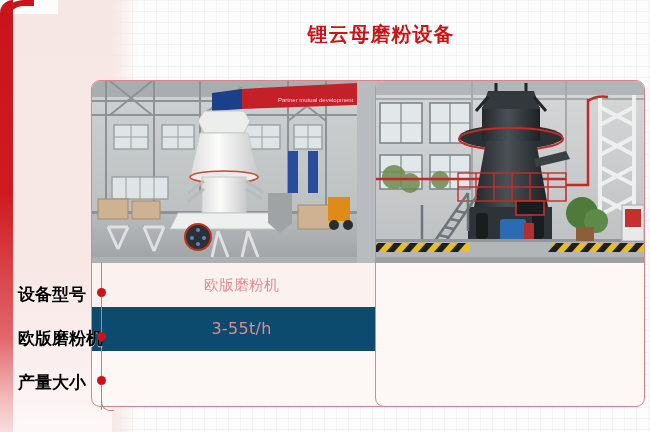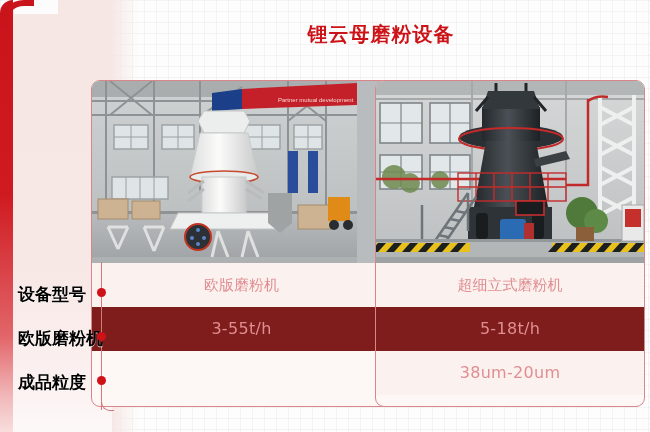--- a/index.html
+++ b/index.html
@@ -80,21 +80,21 @@
   .row{
     height:44px;line-height:44px;
     text-align:center;
     color:#e08e91;
     font-size:15px;
     white-space:nowrap;
     overflow:hidden;
     text-overflow:ellipsis;
   }
   .row.odd{background:#fbf1ef;}
-  .row.even{background:#7f1d1d;}
+  .row.even{background:#0c4a6e;}
   .row.num{font-size:16px;letter-spacing:.3px;}
 
   
   .lbl{
     position:absolute;left:18px;width:78px;
     color:#000000;font-weight:bold;font-size:17px;
     letter-spacing:0px;white-space:nowrap;
     text-shadow:0 1px 0 rgba(255,255,255,.7);
   }
   
@@ -334,32 +334,27 @@
               <circle cx="220" cy="140" r="12" fill="#5d8a46"></circle>
              <rect x="200" y="146" width="18" height="14" fill="#8a5f3a"></rect>
             </g>
 
           <rect x="246" y="124" width="22" height="36" fill="#e9e9e9" stroke="#aaa"></rect>
           <rect x="249" y="128" width="16" height="18" fill="#c5302c"></rect>
           <rect x="0" y="176" width="270" height="6" fill="#9ea2a3"></rect>
         </svg>
       </div>
     </div>
-    <div class="rows">
-      <div class="row odd">超细立式磨粉机</div>
-      <div class="row even num">5-18t/h</div>
-      <div class="row odd num">38um-20um</div>
-    </div>
   </div>
 
   <div id="connector"></div>
   <div id="connector-foot"></div>
 
   <div class="lbl" style="top:283px">设备型号</div>
   <div class="dot" style="top:288px"></div>
 
   <div class="lbl" style="top:327px">欧版磨粉机</div>
   <div class="dot" style="top:332px"></div>
 
-  <div class="lbl" style="top:371px">成品粒度</div>
+  <div class="lbl" style="top:371px">产量大小</div>
   <div class="dot" style="top:376px"></div>
 
 </div>
 
 </body></html>

